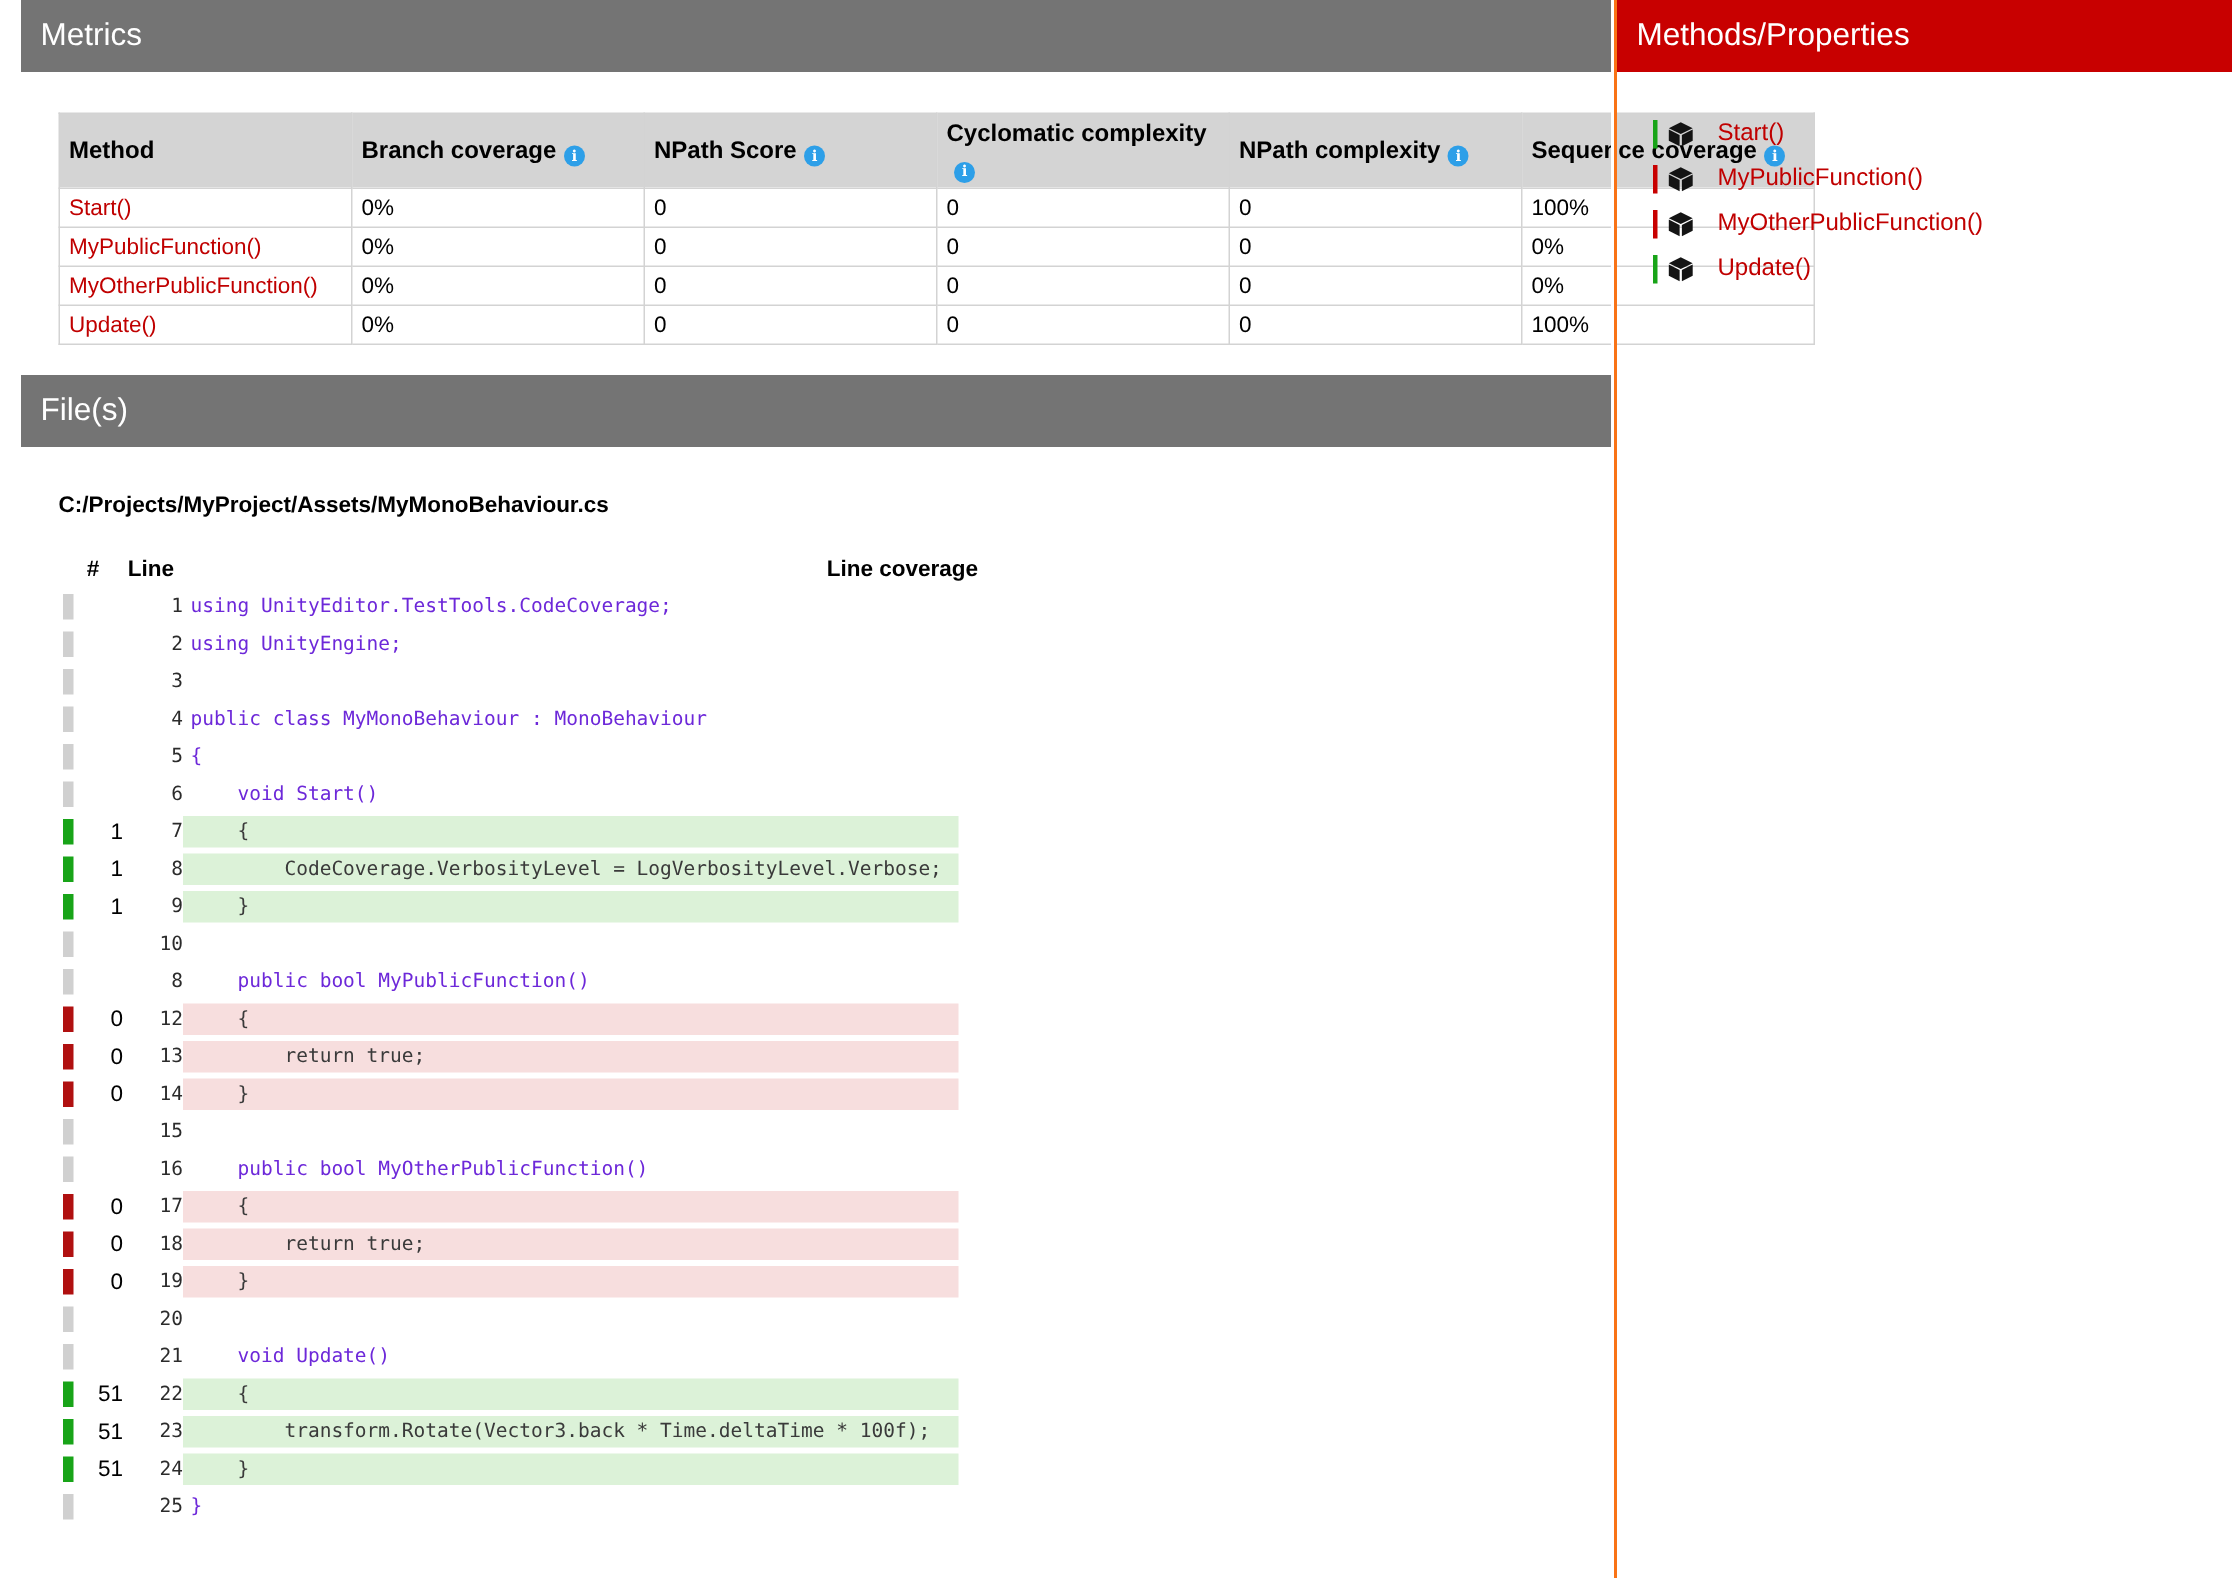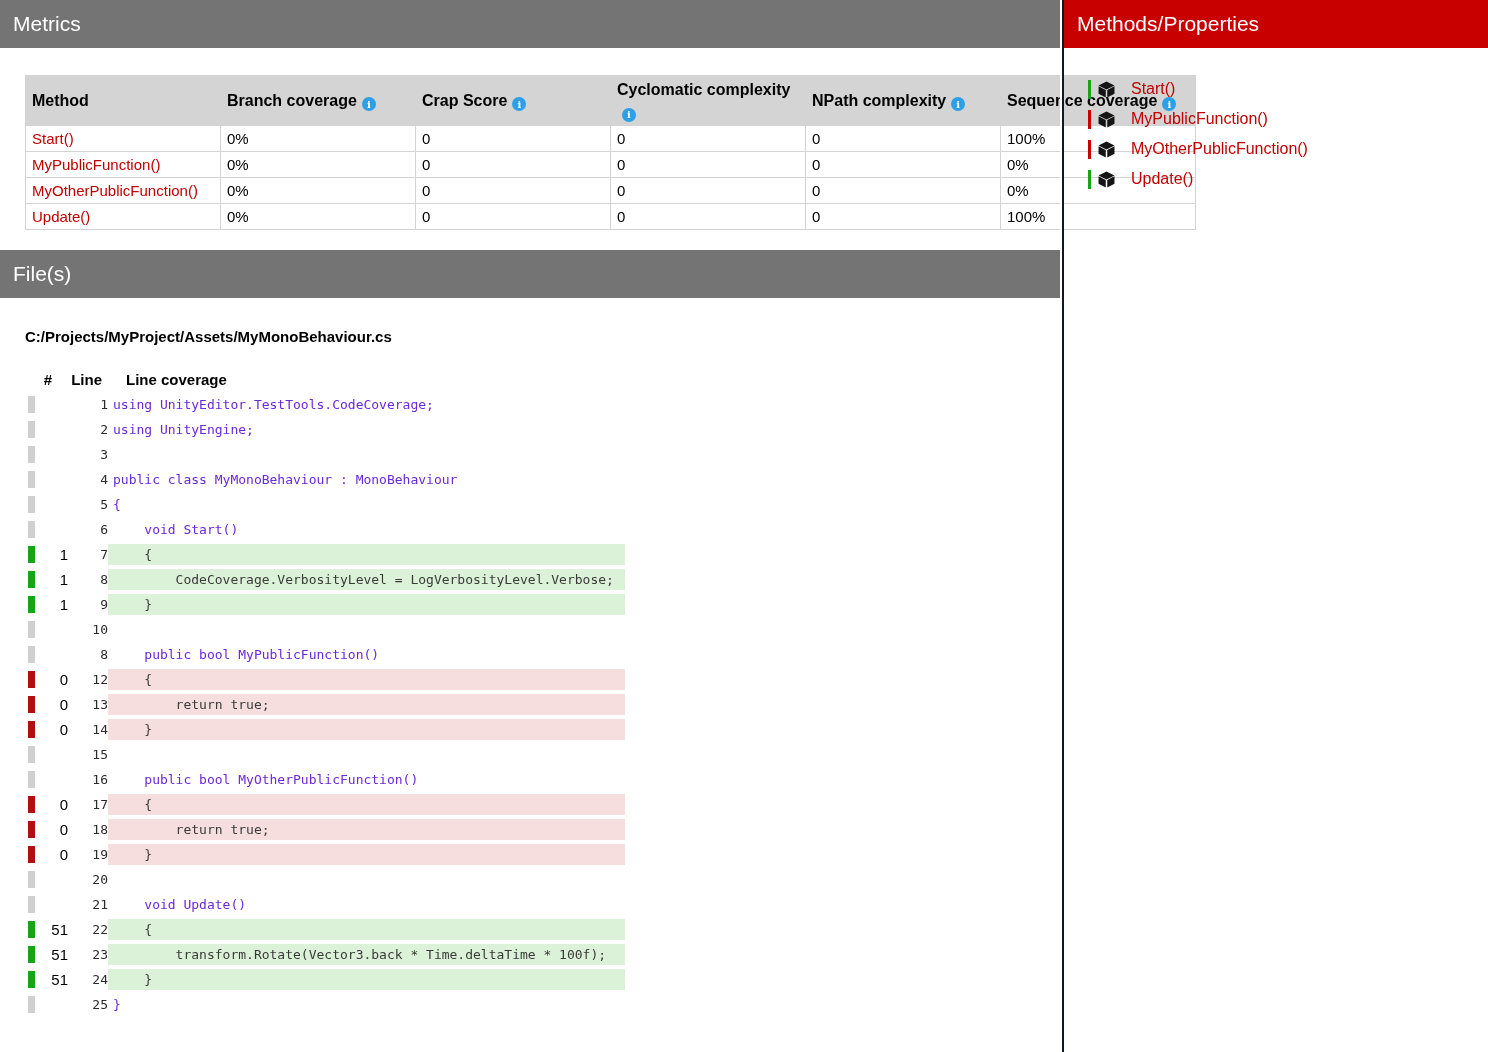--- a/index.html
+++ b/index.html
@@ -4,24 +4,24 @@
 <style>
   * { box-sizing: border-box; margin: 0; padding: 0; }
   html, body { background: #ffffff; }
   body {
     font-family: "Liberation Sans", sans-serif;
     color: #000;
     width: 1488px;
     height: 1052px;
     overflow: hidden;
   }
-  .page { display: flex; width: 1488px; min-height: 1052px; }
+  .page { display: flex; width: 1488px; min-height: 1052px; padding-left: 14px; }
   .main { width: 1060px; flex: 0 0 1060px; }
   .gutter { width: 2px; flex: 0 0 2px; background: #fff; }
-  .sidebar { flex: 1; border-left: 2px solid #0f172a; min-height: 1052px; }
+  .sidebar { flex: 1; border-left: 2px solid #f97316; min-height: 1052px; }
 
   .section-header {
     height: 48px;
     background: #747474;
     color: #fff;
     font-size: 21px;
     display: flex;
     align-items: center;
     padding-left: 13px;
   }
@@ -75,21 +75,21 @@
   }
 
   table.code {
     border-collapse: collapse;
     margin-left: 28px;
     font-size: 15px;
   }
   table.code th {
     font-size: 15px;
     font-weight: bold;
-    text-align: left;
+    text-align: right;
     height: 25px;
     vertical-align: middle;
   }
   table.code th.h-hash { text-align: center; }
   table.code th.h-line { text-align: right; padding-right: 6px; margin-top: 14px; }
   table.code th.h-cov  { padding-left: 18px; }
   table.code td { height: 25px; padding: 0; vertical-align: middle; }
 
   td.ind { width: 10px; }
   td.ind .bar { width: 7px; height: 17px; background: #d0d0d0; }
@@ -153,21 +153,21 @@
 
     <div class="section-header">
       <span>Metrics</span>
     </div>
 
     <table class="metrics">
       <thead>
         <tr id="metrics-head">
             <th><span>Method</span></th>
             <th><span>Branch coverage</span><span class="info-icon">i</span></th>
-            <th><span>Crap Score</span><span class="info-icon">i</span></th>
+            <th><span>NPath Score</span><span class="info-icon">i</span></th>
             <th><span>Cyclomatic complexity</span><span class="info-icon">i</span></th>
             <th><span>NPath complexity</span><span class="info-icon">i</span></th>
             <th><span>Sequence coverage</span><span class="info-icon">i</span></th>
           </tr>
       </thead>
       <tbody id="metrics-body">
           <tr>
             <td><a class="method-link" href="#">Start()</a></td>
             <td>0%</td>
             <td>0</td>

